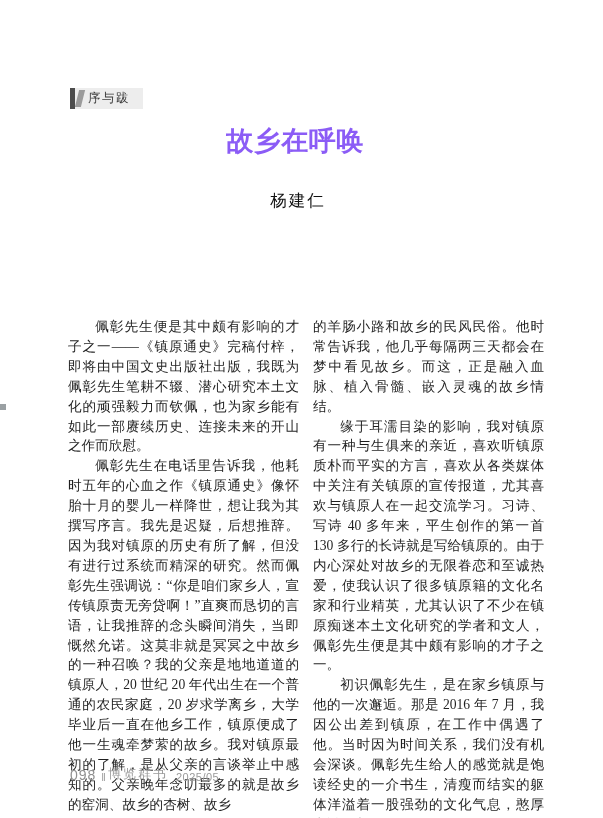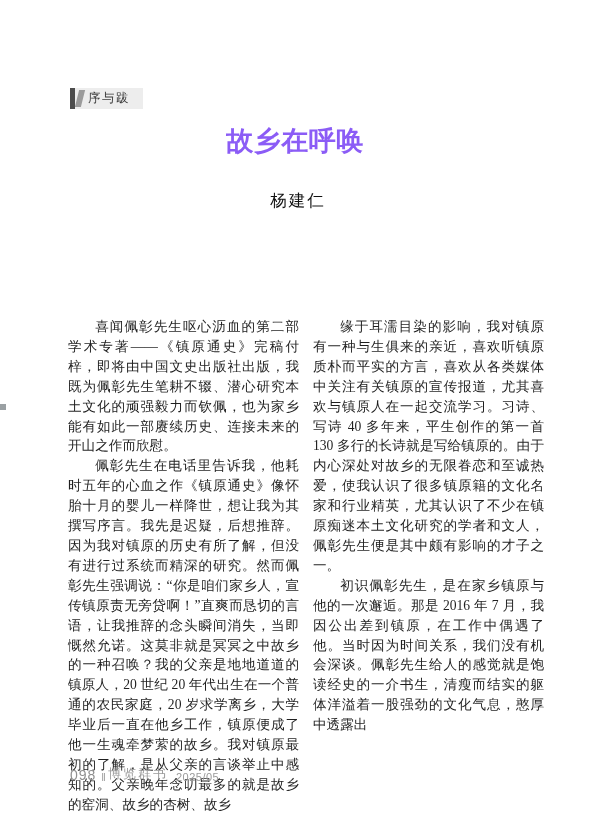--- a/index.html
+++ b/index.html
@@ -144,24 +144,25 @@
   <span class="slant"></span>
   <span class="tag-label">序与跋</span>
 </div>
 
 <h1 class="article-title">故乡在呼唤</h1>
 
 <div class="article-author">杨建仁</div>
 
 <div class="article-body">
   <div class="text-column">
-    <p class="indent">喜闻佩彰先生呕心沥血的第二部学术专著——《镇原通史》完稿付梓，即将由中国文史出版社出版，我既为佩彰先生笔耕不辍、潜心研究本土文化的顽强毅力而钦佩，也为家乡能有如此一部赓续历史、连接未来的开山之作而欣慰。</p>
+    <p class="indent">佩彰先生便是其中颇有影响的才子之一——《镇原通史》完稿付梓，即将由中国文史出版社出版，我既为佩彰先生笔耕不辍、潜心研究本土文化的顽强毅力而钦佩，也为家乡能有如此一部赓续历史、连接未来的开山之作而欣慰。</p>
     <p class="indent">佩彰先生在电话里告诉我，他耗时五年的心血之作《镇原通史》像怀胎十月的婴儿一样降世，想让我为其撰写序言。我先是迟疑，后想推辞。因为我对镇原的历史有所了解，但没有进行过系统而精深的研究。然而佩彰先生强调说：“你是咱们家乡人，宣传镇原责无旁贷啊！”直爽而恳切的言语，让我推辞的念头瞬间消失，当即慨然允诺。这莫非就是冥冥之中故乡的一种召唤？我的父亲是地地道道的镇原人，20 世纪 20 年代出生在一个普通的农民家庭，20 岁求学离乡，大学毕业后一直在他乡工作，镇原便成了他一生魂牵梦萦的故乡。我对镇原最初的了解，是从父亲的言谈举止中感知的。父亲晚年念叨最多的就是故乡的窑洞、故乡的杏树、故乡</p>
   </div>
   <div class="text-column">
+    <p>的羊肠小路和故乡的民风民俗。他时常告诉我，他几乎每隔两三天都会在梦中看见故乡。而这，正是融入血脉、植入骨髓、嵌入灵魂的故乡情结。</p>
     <p class="indent">缘于耳濡目染的影响，我对镇原有一种与生俱来的亲近，喜欢听镇原质朴而平实的方言，喜欢从各类媒体中关注有关镇原的宣传报道，尤其喜欢与镇原人在一起交流学习。习诗、写诗 40 多年来，平生创作的第一首 130 多行的长诗就是写给镇原的。由于内心深处对故乡的无限眷恋和至诚热爱，使我认识了很多镇原籍的文化名家和行业精英，尤其认识了不少在镇原痴迷本土文化研究的学者和文人，佩彰先生便是其中颇有影响的才子之一。</p>
     <p class="indent">初识佩彰先生，是在家乡镇原与他的一次邂逅。那是 2016 年 7 月，我因公出差到镇原，在工作中偶遇了他。当时因为时间关系，我们没有机会深谈。佩彰先生给人的感觉就是饱读经史的一介书生，清瘦而结实的躯体洋溢着一股强劲的文化气息，憨厚中透露出</p>
   </div>
 </div>
 
 <div class="page-footer">
   <span class="page-number">098</span>
   <span class="divider">‖</span>
   <span class="magazine">博览群书</span>
   <span class="issue">2025/05</span>

